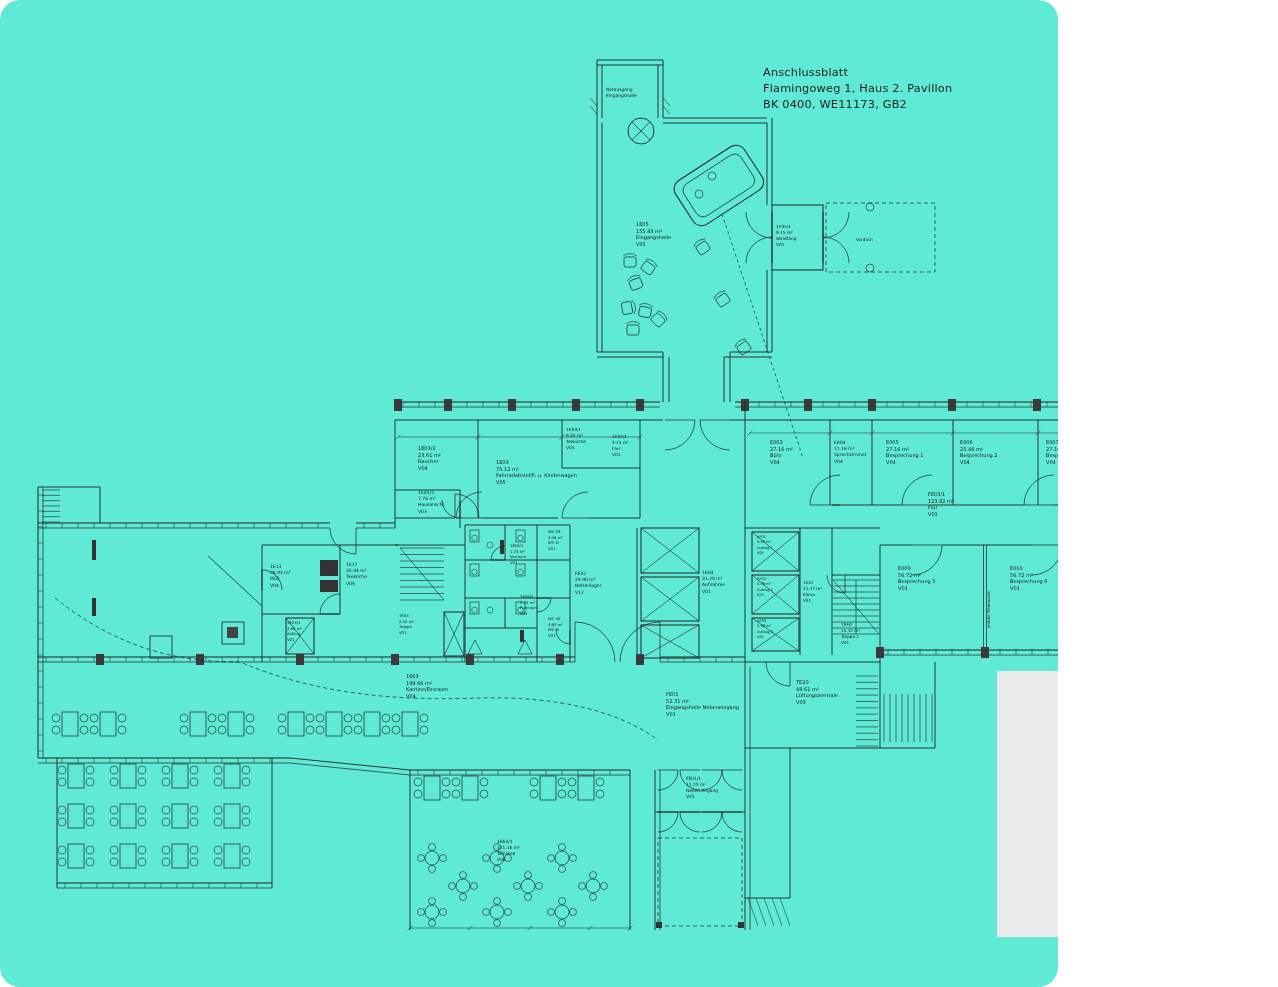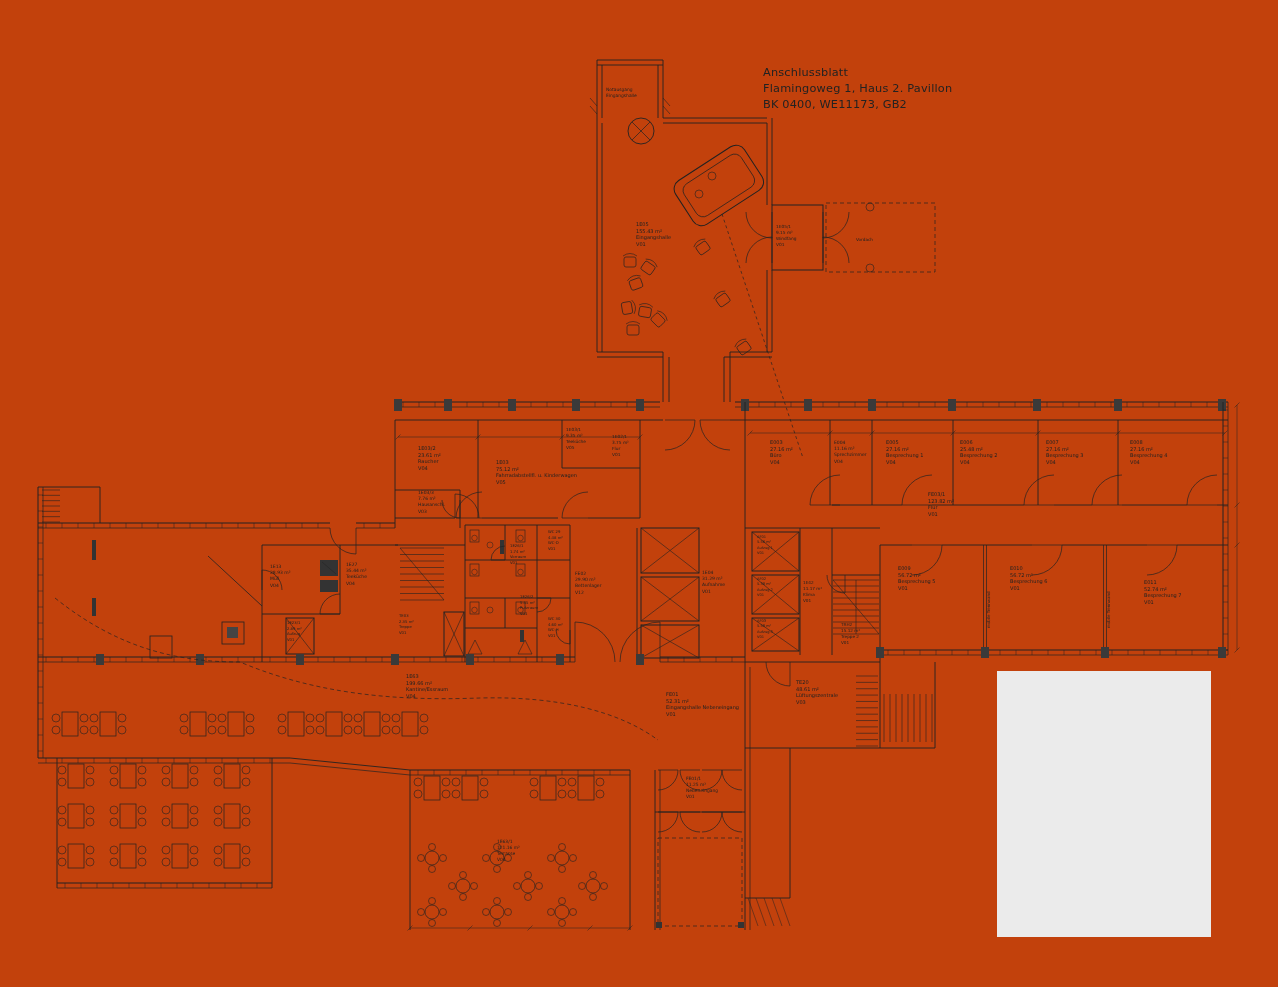--- a/index.html
+++ b/index.html
@@ -1,17 +1,17 @@
 <!DOCTYPE html>
 <html><head>
 <meta charset="utf-8">
 <style>
   html,body{margin:0;padding:0;background:#ffffff;}
-  .canvas{position:relative;width:1278px;height:987px;background:#c2410c;overflow:hidden;
-          font-family:"DejaVu Sans",sans-serif;}
+  .canvas{position:relative;width:1058px;height:987px;background:#5eead4;overflow:hidden;
+          font-family:"DejaVu Sans",sans-serif;border-radius:20px;}
   svg text{fill:#222;font-family:"DejaVu Sans",sans-serif;}
   .title-line{font-size:11.3px;letter-spacing:.2px;}
 </style>
 </head>
 <body>
 
 <div class="canvas">
 <svg id="plan" width="1278" height="987" viewBox="0 0 1278 987">
   <g id="geom">
         <line x1="597" y1="60" x2="663" y2="60" stroke="#222222" stroke-width="0.9"></line>

